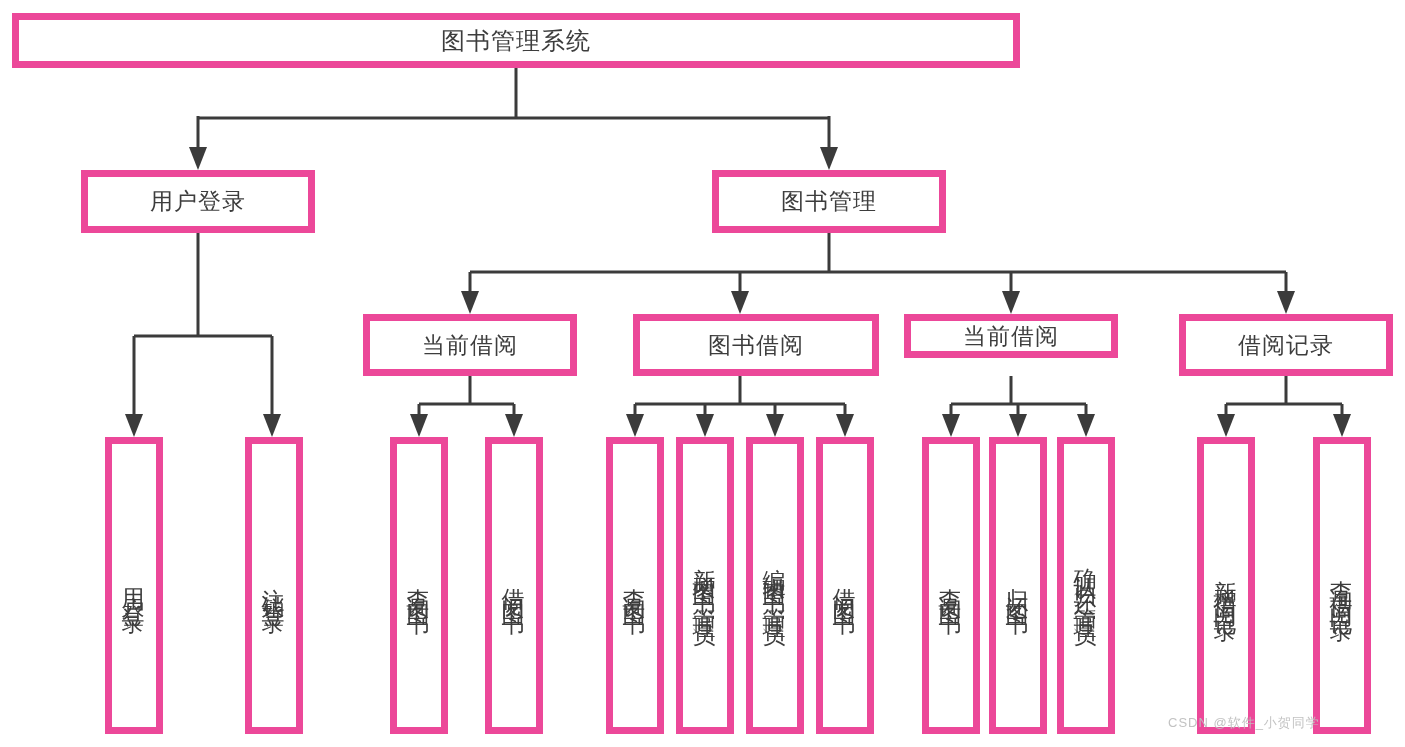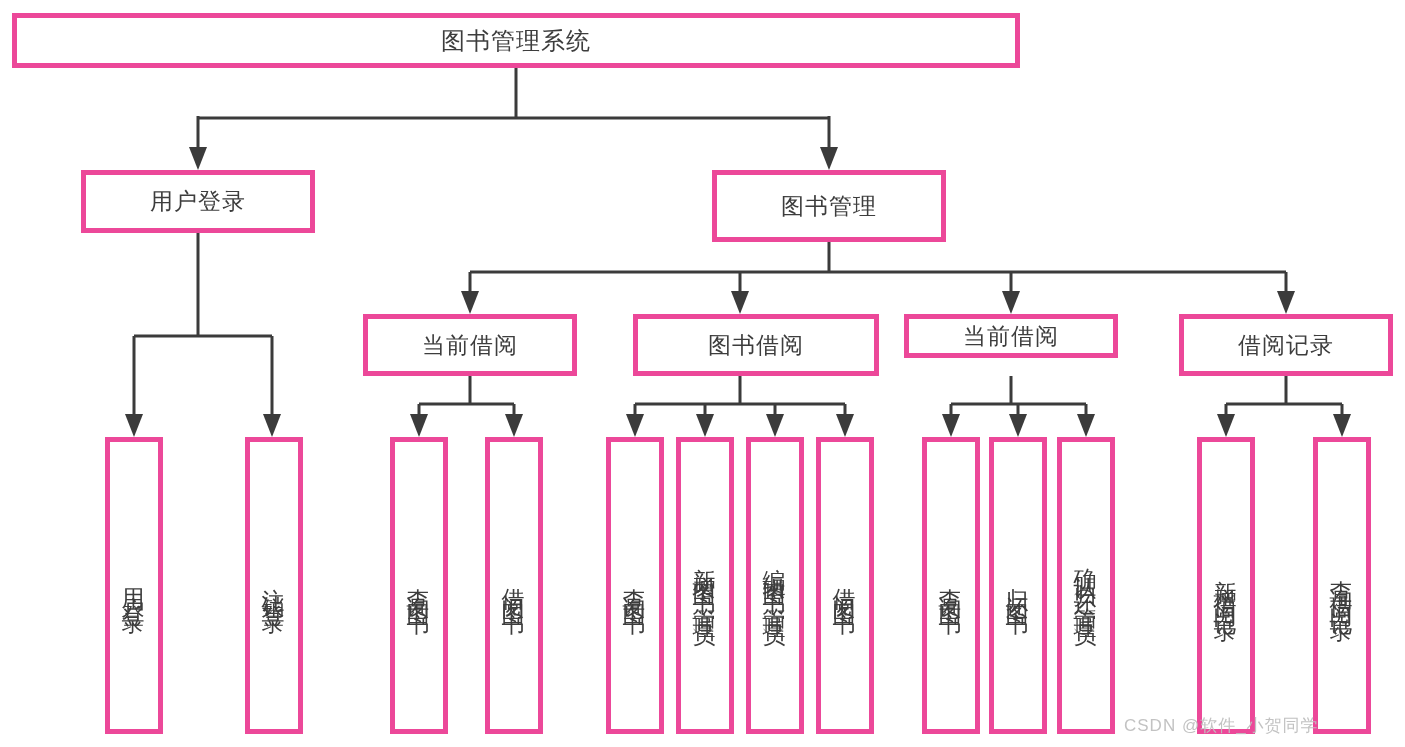--- a/index.html
+++ b/index.html
@@ -13,41 +13,41 @@
   }
   .connectors {
     position: absolute;
     left: 0; top: 0;
     width: 1405px; height: 747px;
   }
   .box {
     position: absolute;
     box-sizing: border-box;
     background: #ffffff;
-    border: 5px solid #ec4899;
+    border: 7px solid #ec4899;
     color: #3d3d3d;
     display: flex;
     align-items: center;
     justify-content: center;
     text-align: center;
   }
   .h { font-size: 23px; letter-spacing: 1px; }
   .root { font-size: 24px; }
   .v {
     font-size: 23px;
     writing-mode: vertical-rl;
     text-orientation: mixed;
     letter-spacing: 8px;
   }
   .v span { display: inline-block; }
   .watermark {
     position: absolute;
-    left: 1124px;
+    left: 1168px;
     top: 714px;
-    font-size: 17px;
+    font-size: 13px;
     letter-spacing: 1px;
     color: rgba(191, 191, 191, 0.95);
     white-space: nowrap;
     z-index: 5;
   }
 </style>
 </head>
 <body>
 
 <div class="stage">
@@ -92,21 +92,21 @@
     </g>
   </svg>
 
   <div class="box h root" style="left:12px;top:13px;width:1008px;height:55px">
     <span>图书管理系统</span>
   </div>
 
   <div class="box h" style="left:81px;top:170px;width:234px;height:63px">
     <span>用户登录</span>
   </div>
-  <div class="box h" style="left:712px;top:170px;width:234px;height:72px">
+  <div class="box h" style="left:712px;top:170px;width:234px;height:63px">
     <span>图书管理</span>
   </div>
 
   <div class="box h" style="left:363px;top:314px;width:214px;height:62px">
     <span>当前借阅</span>
   </div>
   <div class="box h" style="left:633px;top:314px;width:246px;height:62px">
     <span>图书借阅</span>
   </div>
   <div class="box h" style="left:904px;top:314px;width:214px;height:44px">

